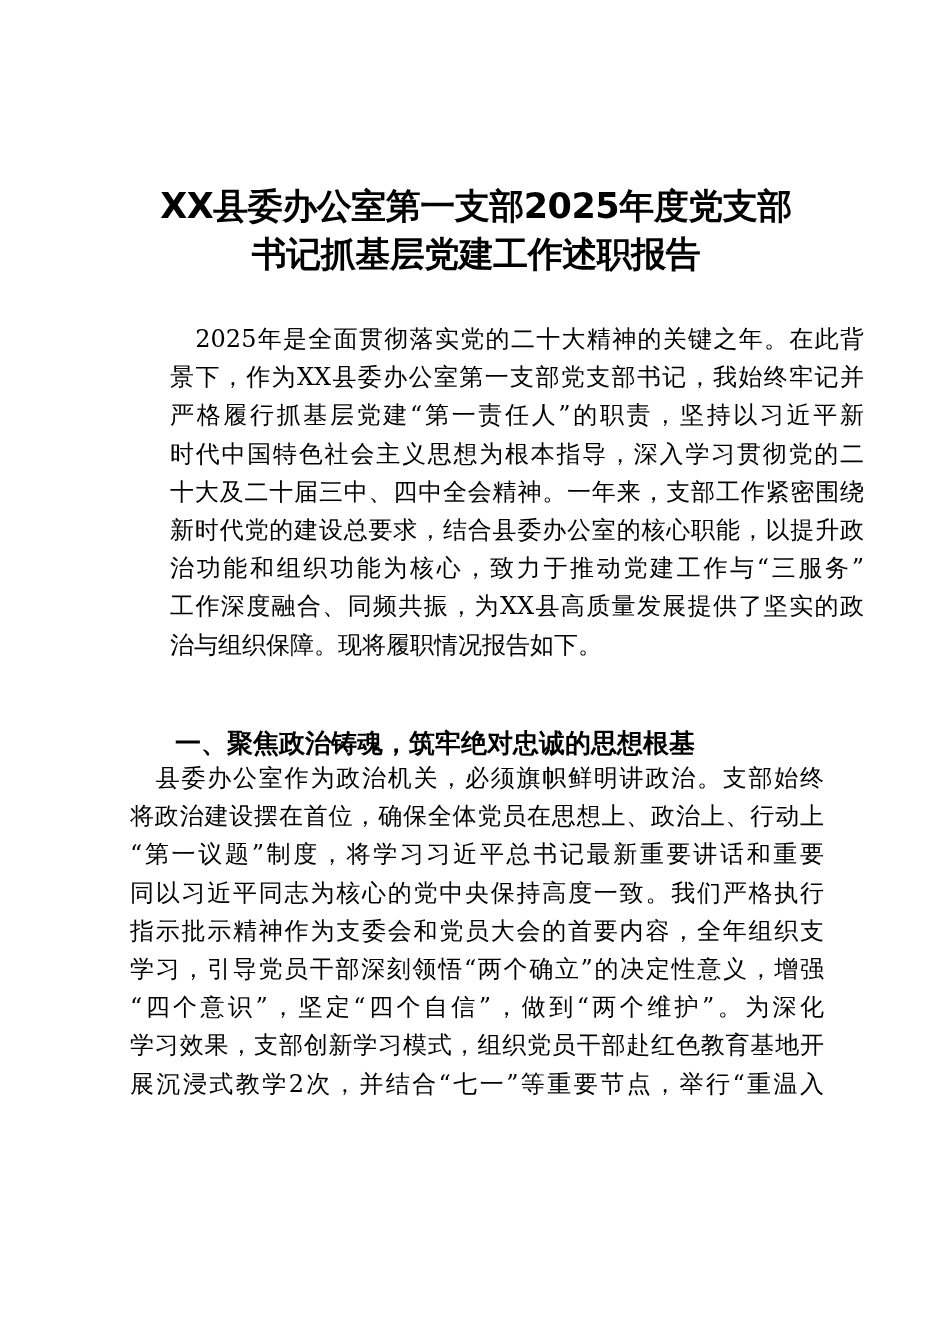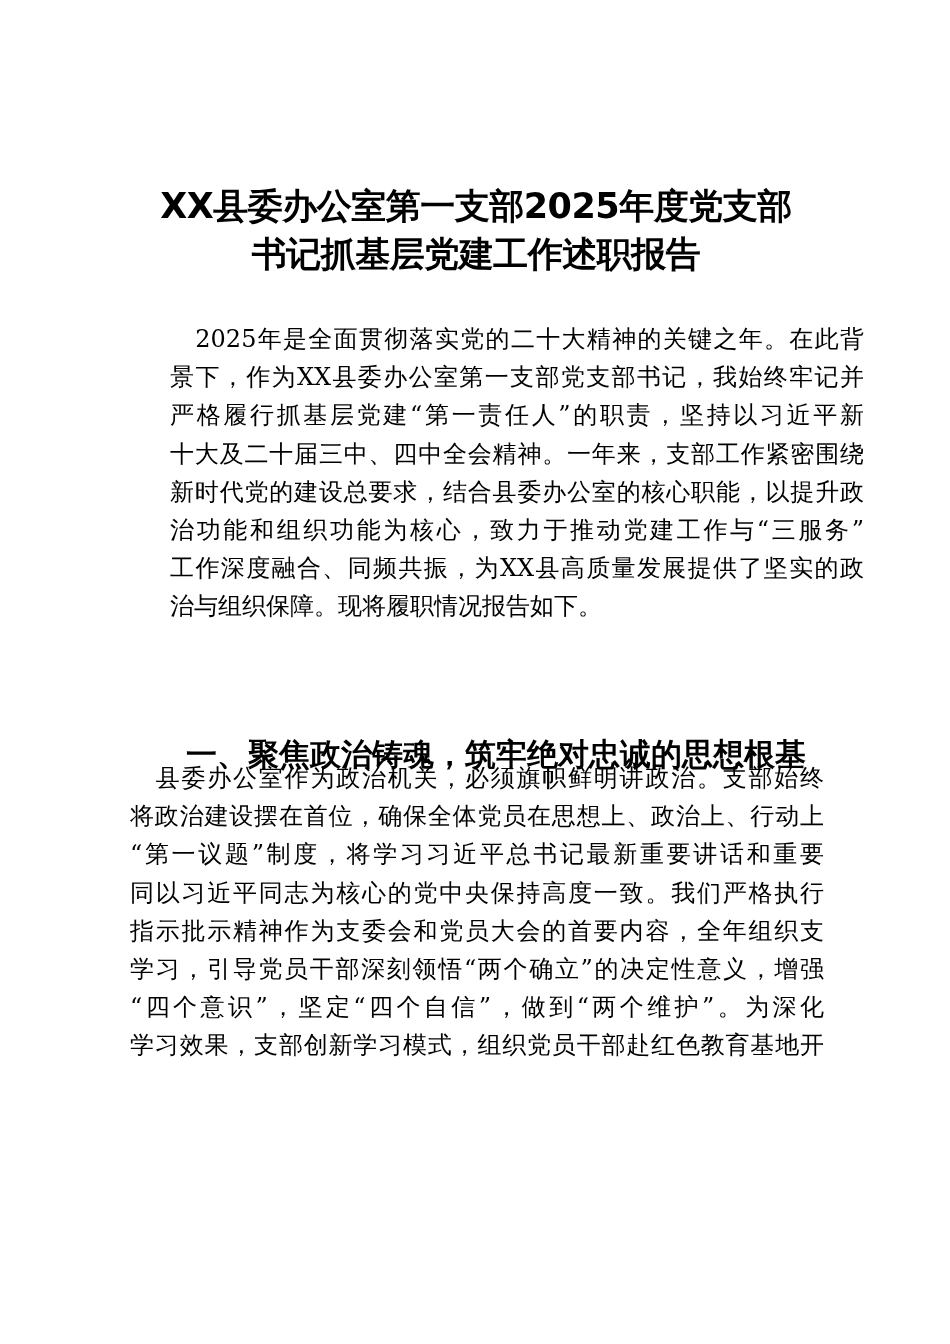--- a/index.html
+++ b/index.html
@@ -59,55 +59,57 @@
     }
     .body-text .line.last {
       text-align-last: left;
     }
     .heading {
       position: absolute;
       left: 175px;
       top: 724px;
       font-family: "DejaVu Sans", "Liberation Sans", sans-serif;
       font-weight: bold;
-      font-size: 31px;
+      font-size: 26px;
       line-height: 38px;
       white-space: nowrap;
-      margin: 11px;
+      margin: 0;
     }
     #para1 { top: 320px; margin-left: 40px; }
     #para2 { top: 759px; }
   </style>
 </head>
 <body>
 
 <div class="page">
 
   <h1 class="title">
     <span>XX县委办公室第一支部2025年度党支部</span>
     <span>书记抓基层党建工作述职报告</span>
   </h1>
 
   <div class="body-text" id="para1">
     <span class="line">　2025年是全面贯彻落实党的二十大精神的关键之年。在此背</span>
     <span class="line">景下，作为XX县委办公室第一支部党支部书记，我始终牢记并</span>
     <span class="line">严格履行抓基层党建“第一责任人”的职责，坚持以习近平新</span>
+    <span class="line">时代中国特色社会主义思想为根本指导，深入学习贯彻党的二</span>
     <span class="line">十大及二十届三中、四中全会精神。一年来，支部工作紧密围绕</span>
     <span class="line">新时代党的建设总要求，结合县委办公室的核心职能，以提升政</span>
     <span class="line">治功能和组织功能为核心，致力于推动党建工作与“三服务”</span>
     <span class="line">工作深度融合、同频共振，为XX县高质量发展提供了坚实的政</span>
     <span class="line last">治与组织保障。现将履职情况报告如下。</span>
   </div>
 
   <h2 class="heading">一、聚焦政治铸魂，筑牢绝对忠诚的思想根基</h2>
 
   <div class="body-text" id="para2">
     <span class="line">　县委办公室作为政治机关，必须旗帜鲜明讲政治。支部始终</span>
     <span class="line">将政治建设摆在首位，确保全体党员在思想上、政治上、行动上</span>
     <span class="line">“第一议题”制度，将学习习近平总书记最新重要讲话和重要</span>
     <span class="line">同以习近平同志为核心的党中央保持高度一致。我们严格执行</span>
     <span class="line">指示批示精神作为支委会和党员大会的首要内容，全年组织支</span>
     <span class="line">学习，引导党员干部深刻领悟“两个确立”的决定性意义，增强</span>
     <span class="line">“四个意识”，坚定“四个自信”，做到“两个维护”。为深化</span>
     <span class="line">学习效果，支部创新学习模式，组织党员干部赴红色教育基地开</span>
+    <span class="line">展沉浸式教学2次，并结合“七一”等重要节点，举行“重温入</span>
   </div>
 
 </div>
 
 </body></html>

